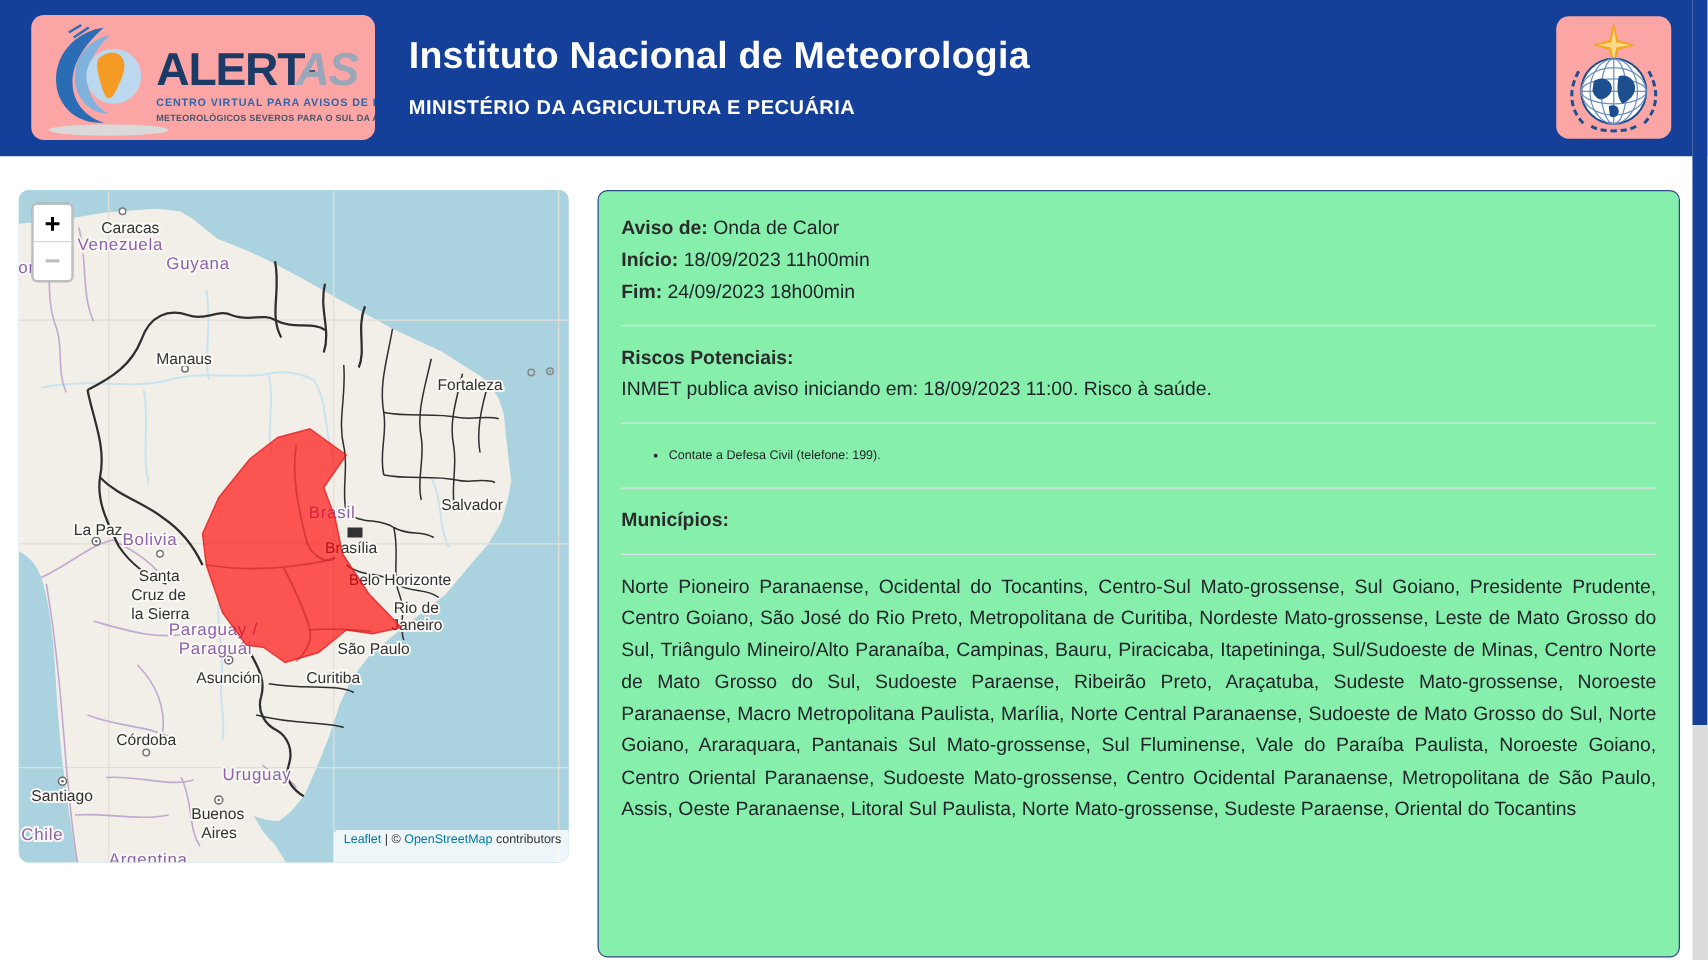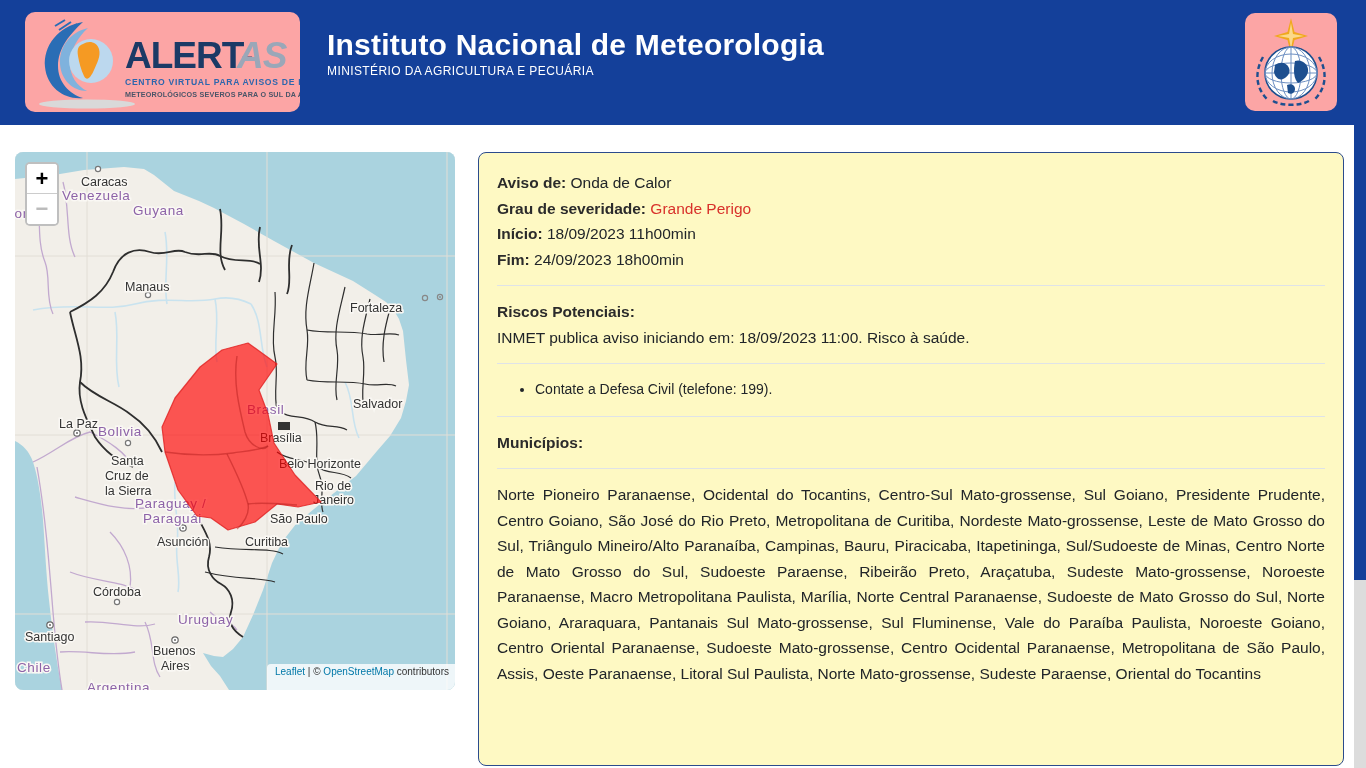--- a/index.html
+++ b/index.html
@@ -15,21 +15,21 @@
     position:absolute; left:0; top:0; width:1366px; height:125px;
     background:#14409a;
   }
   .logo-card {
     position:absolute; background:#fca5a5; border-radius:10px;
   }
   .alertas-card { left:25px; top:12px; width:275px; height:100px; }
   .wmo-card { left:1245px; top:13px; width:92px; height:98px; }
   .header-titles { position:absolute; left:327px; top:28px; color:#fff; }
   .header-title { font-size:30px; font-weight:700; letter-spacing:0.2px; margin:0; line-height:34px; }
-  .header-subtitle { font-size:12px; font-weight:400; letter-spacing:0.4px; margin-top:2px; }
+  .header-subtitle { font-size:16px; font-weight:700; letter-spacing:0.4px; margin-top:16px; }
   
   .map-wrap {
     position:absolute; left:15px; top:152px; width:440px; height:538px;
     border-radius:8px; overflow:hidden; background:#aad3df;
   }
   .map-wrap svg { display:block; }
   .leaflet-ctrl {
     position:absolute; left:10px; top:10px; width:34px;
     border:2px solid rgba(0,0,0,0.25); border-radius:5px; overflow:hidden;
     background:#fff; z-index:5;
@@ -44,32 +44,32 @@
   .attribution {
     position:absolute; right:0; bottom:0; z-index:5;
     background:rgba(255,255,255,0.8);
     font-size:10px; color:#333; padding:2px 6px 13px 8px; border-top-left-radius:4px;
     white-space:nowrap;
   }
   .attribution a { color:#0078A8; text-decoration:none; }
   
   .alert-panel {
     position:absolute; left:478px; top:152px; width:866px; height:614px;
-    border:1.5px solid #2b4b8c; border-radius:8px; background:#fef9c3;
+    border:1.5px solid #2b4b8c; border-radius:8px; background:#86efac;
     padding:17px 18px 10px 18px;
   }
   .alert-panel p { margin:0; font-size:15.5px; line-height:25.5px; }
   .alert-panel .lbl { font-weight:700; color:#2b2b2b; }
   .sev { color:#d8312b; }
   .alert-panel hr {
     border:none; border-top:1px solid #dfe3e8; margin:13px 0 13px 0;
   }
   .just { text-align:justify; }
   ul.instr { margin:2px 0 0 0; padding-left:38px; }
-  ul.instr li { font-size:14px; line-height:25.5px; }
+  ul.instr li { font-size:10px; line-height:25.5px; }
   .veja-mais {
     color:#2a5fac; font-size:13.5px; font-weight:700; letter-spacing:0.3px;
     text-decoration:none; cursor:pointer; white-space:nowrap;
   }
   
   .scrollbar-track {
     position:absolute; right:0; top:0; width:12px; height:768px; background:#dcdcdc;
   }
   .scrollbar-thumb {
     position:absolute; right:0; top:0; width:12px; height:580px; background:#14409a;
@@ -264,21 +264,20 @@
     <a class="zoom-btn in">+</a>
     <a class="zoom-btn out">−</a>
   </div>
 
   <div class="attribution"><a>Leaflet</a> <span>|</span> <span>©</span> <a>OpenStreetMap</a> <span>contributors</span></div>
 </div>
 
 <div class="alert-panel">
 
   <p><span class="lbl">Aviso de:</span> <span>Onda de Calor</span></p>
-  <p><span class="lbl">Grau de severidade:</span> <span class="sev">Grande Perigo</span></p>
   <p><span class="lbl">Início:</span> <span>18/09/2023 11h00min</span></p>
   <p><span class="lbl">Fim:</span> <span>24/09/2023 18h00min</span></p>
 
   <hr>
 
   <p class="lbl">Riscos Potenciais:</p>
   <p>INMET publica aviso iniciando em: 18/09/2023 11:00. Risco à saúde.</p>
 
   <hr>
 

